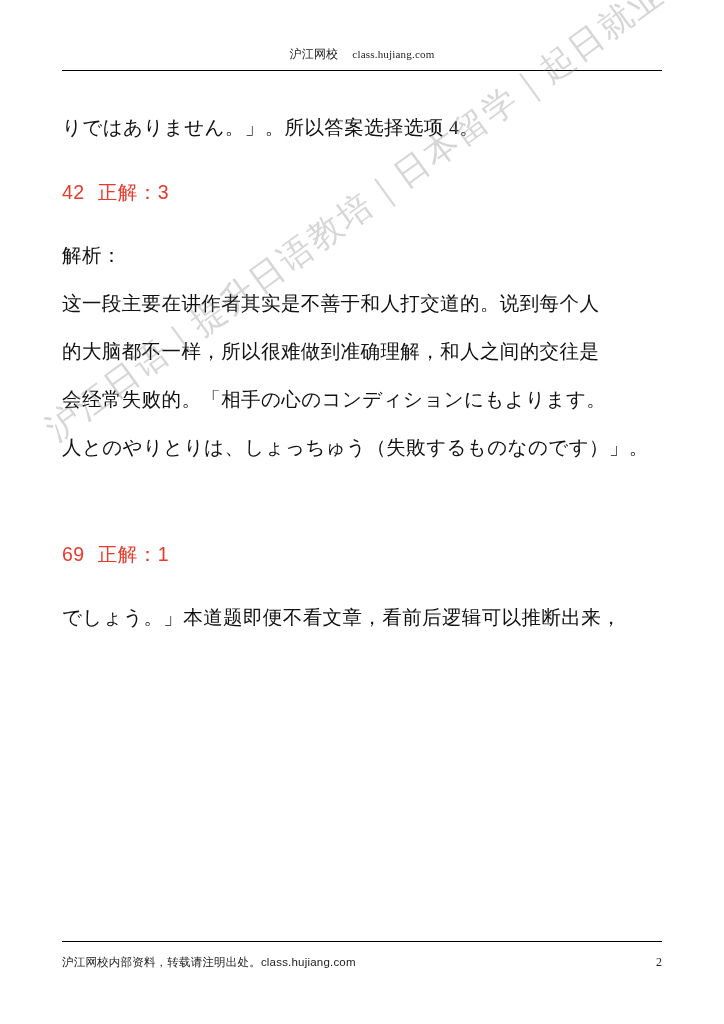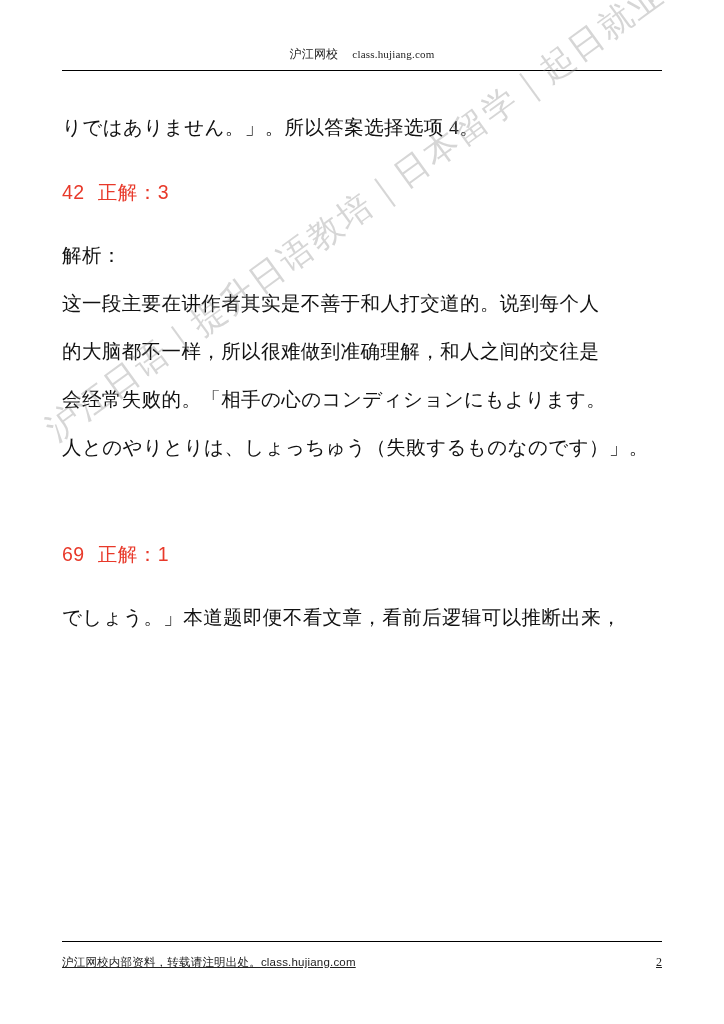--- a/index.html
+++ b/index.html
@@ -109,21 +109,20 @@
   .footer {
     position: absolute;
     bottom: 54px;
     left: 62px;
     width: 600px;
     display: flex;
     justify-content: space-between;
     align-items: flex-start;
     font-size: 11.5px;
     color: #222;
-    text-decoration: underline;
   }
   .footer .note {
     font-family: "Liberation Sans", "DejaVu Sans", sans-serif;
     letter-spacing: 0.2px;
     white-space: nowrap;
   }
   .footer .pageno {
     font-family: "Liberation Serif", "DejaVu Serif", serif;
     font-size: 12px;
   }

